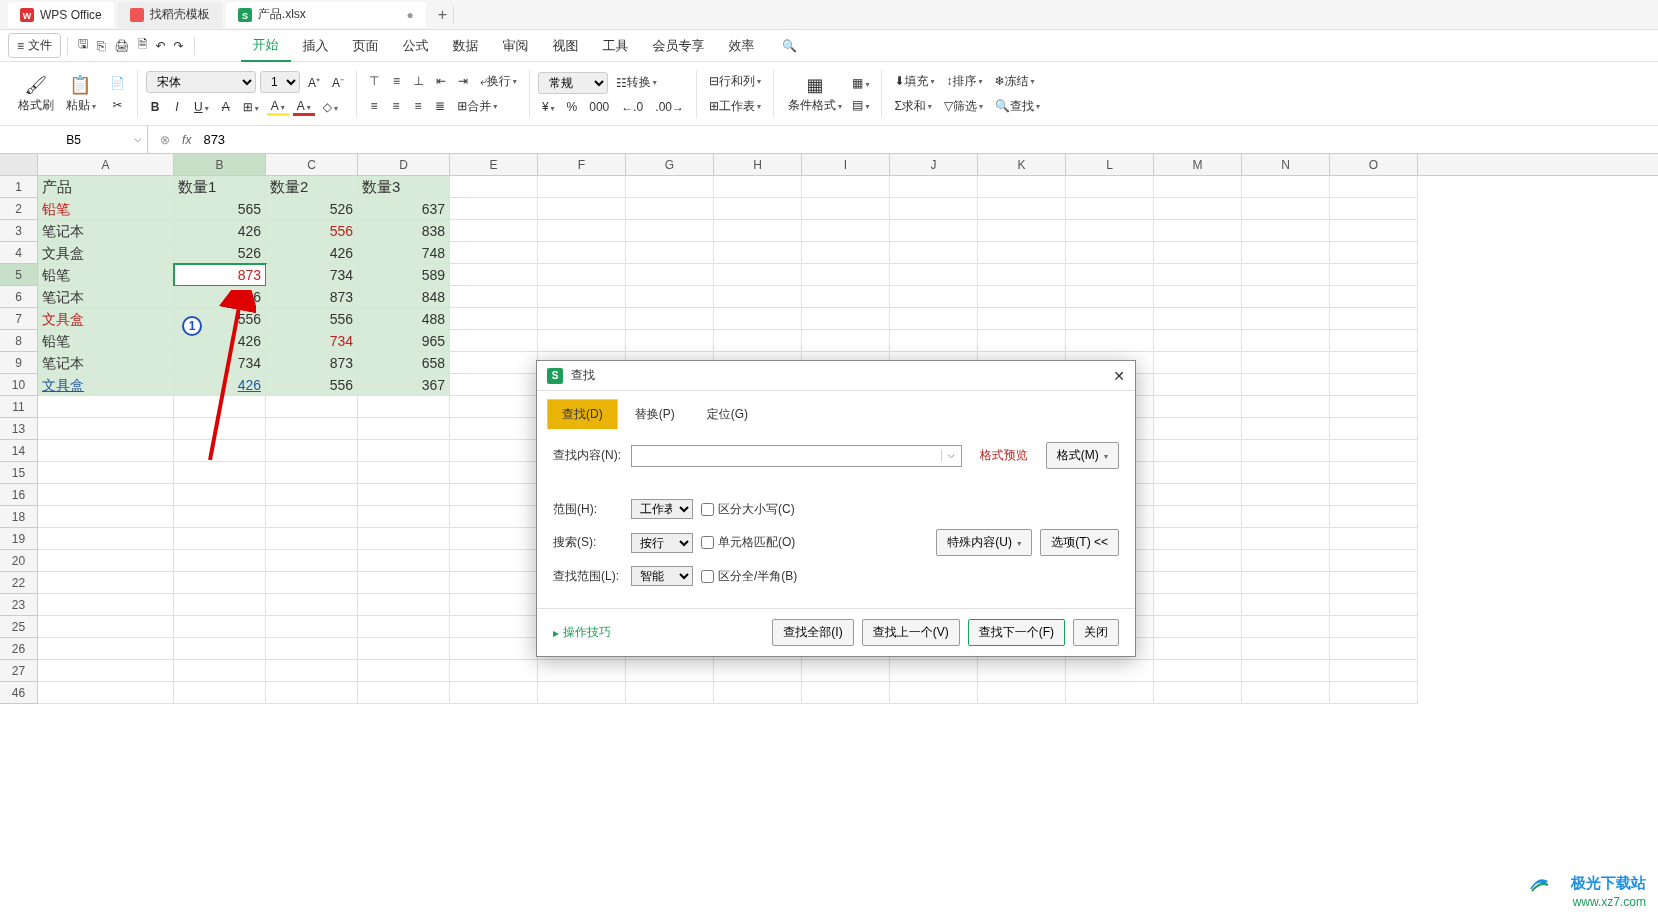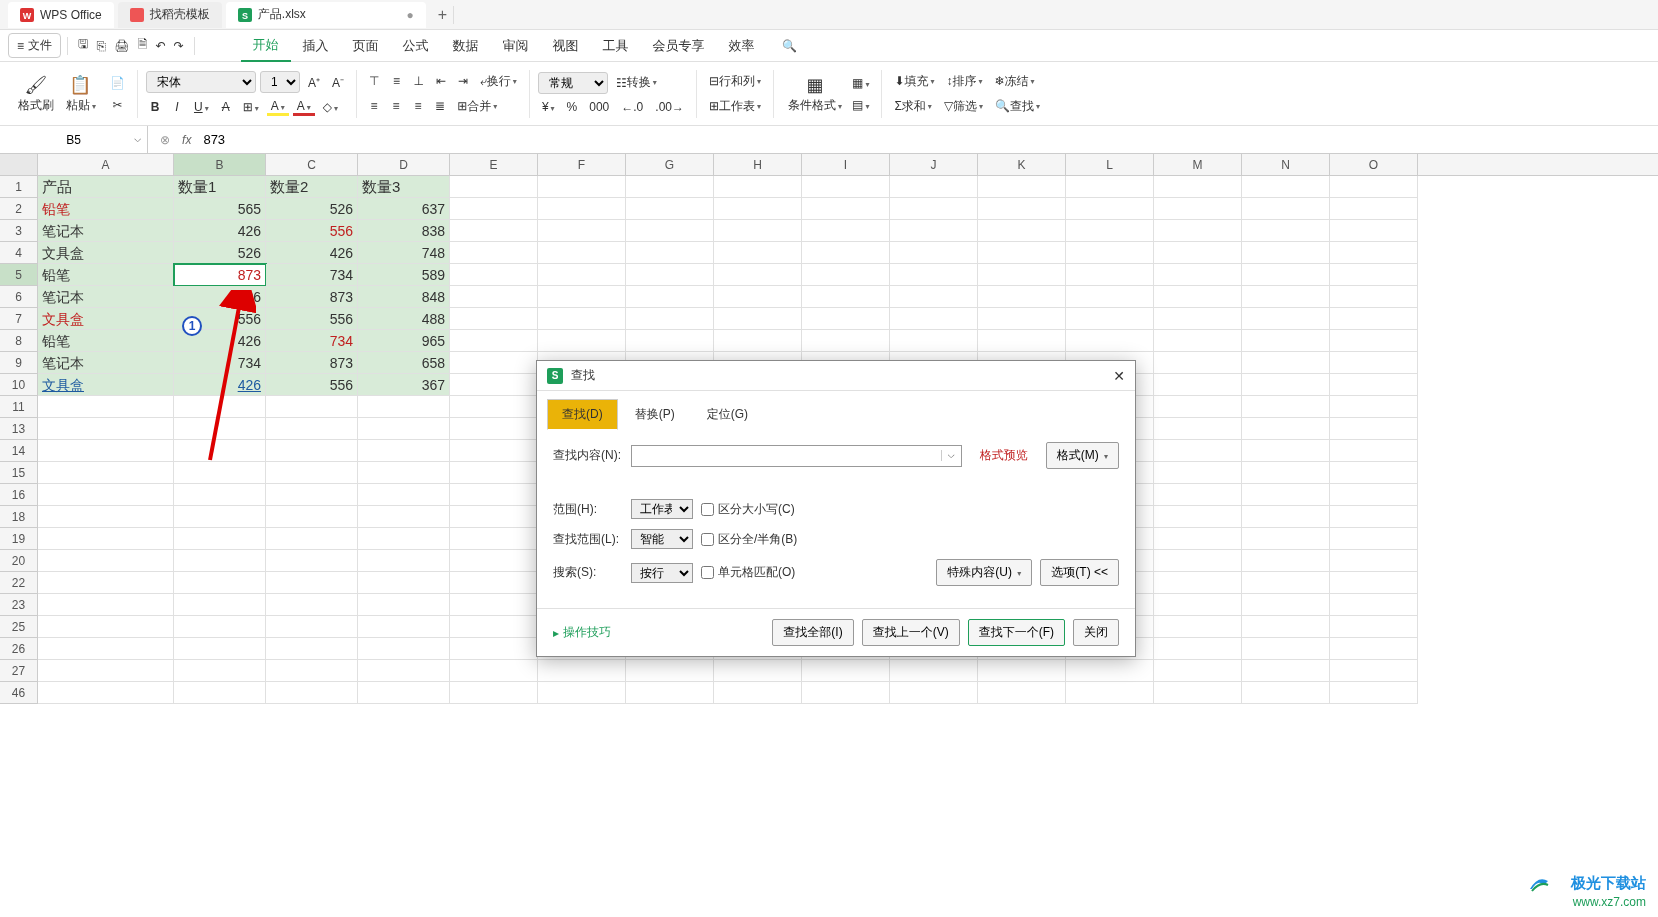--- a/index.html
+++ b/index.html
@@ -767,38 +767,38 @@
     <div style="height:20px"></div>
     <div class="form-row">
       <span class="form-label">范围(H):</span>
       <select class="select-small"><option>工作表</option></select>
       <label class="checkbox-row">
           <input type="checkbox" style="">
           <span>区分大小写(C)</span>
         </label>
     </div>
     <div class="form-row">
-      <span class="form-label">查找范围(L):</span>
-      <select class="select-small"><option>智能</option></select>
-      <label class="checkbox-row">
-          <input type="checkbox" style="">
-          <span>区分全/半角(B)</span>
-        </label>
-    </div>
-    <div class="form-row">
       <span class="form-label">搜索(S):</span>
       <select class="select-small"><option>按行</option></select>
       <label class="checkbox-row">
           <input type="checkbox" style="">
           <span>单元格匹配(O)</span>
         </label>
       <div style="margin-left:auto; display:flex; gap:8px">
         <button class="btn"><span>特殊内容(U)</span> <span class="dropdown-arrow">▾</span></button>
         <button class="btn">选项(T) &lt;&lt;</button>
       </div>
+    </div>
+    <div class="form-row">
+      <span class="form-label">查找范围(L):</span>
+      <select class="select-small"><option>智能</option></select>
+      <label class="checkbox-row">
+          <input type="checkbox" style="">
+          <span>区分全/半角(B)</span>
+        </label>
     </div>
   </div>
   <div class="dialog-footer">
     <span class="help-link">
         <span>▸</span>
         <span>操作技巧</span>
       </span>
     <div class="footer-btns">
       <button class="btn">查找全部(I)</button>
       <button class="btn">查找上一个(V)</button>

